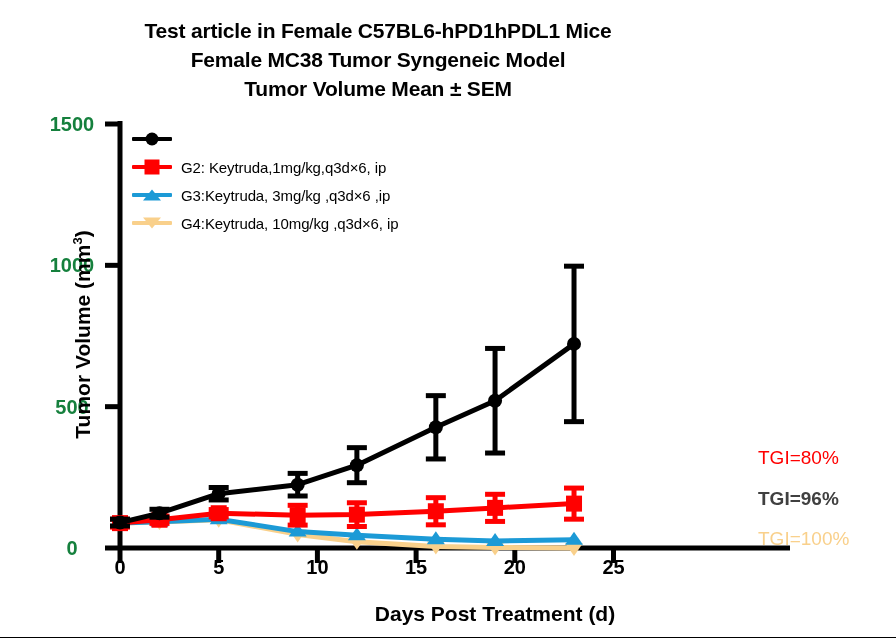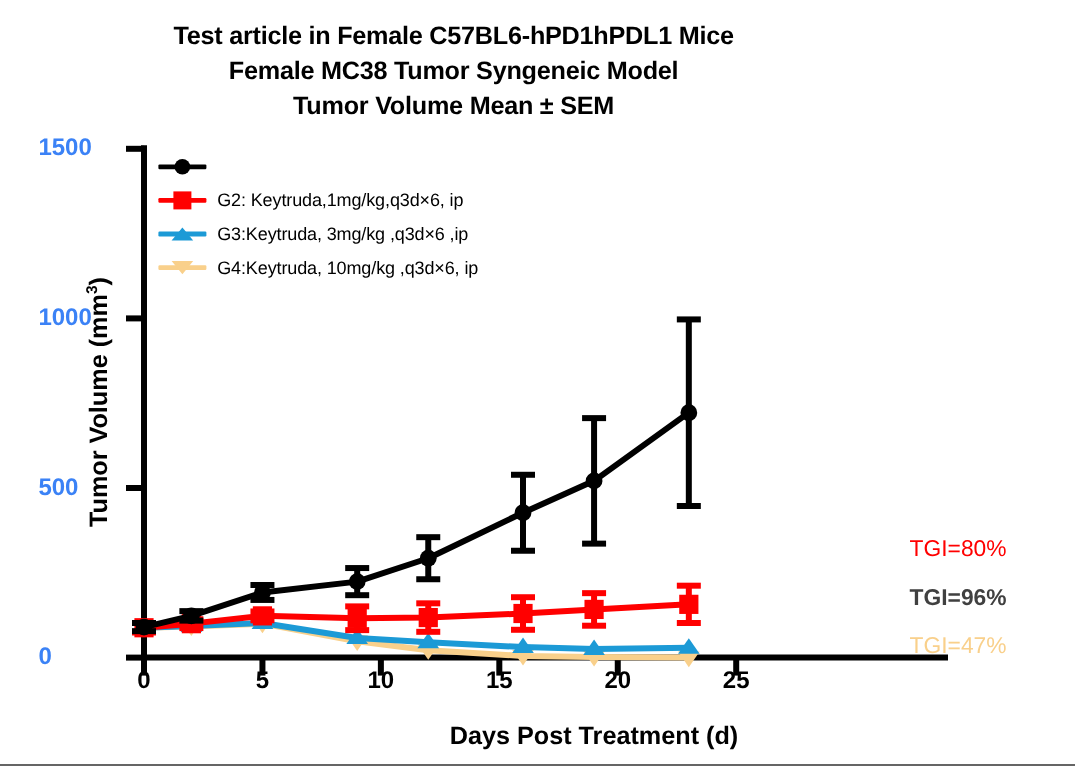--- a/index.html
+++ b/index.html
@@ -27,22 +27,22 @@
   #yaxis-title{
     position:absolute;left:-118px;top:322px;width:400px;
     transform:rotate(-90deg);transform-origin:center center;
     text-align:center;font-size:21px;font-weight:bold;color:#000;
     white-space:nowrap;
   }
   #yaxis-title sup{font-size:13px;vertical-align:super;}
 
   
   .ytick-label{
-    position:absolute;right:0;width:80px;text-align:left;
-    font-size:20px;font-weight:bold;color:#3b82f6;
+    position:absolute;right:0;width:80px;text-align:center;
+    font-size:20px;font-weight:bold;color:#15803d;
     transform:translateY(-50%);
   }
   #ytick-labels{position:absolute;left:30px;top:0;width:82px;height:644px;}
   .xtick-label{
     position:absolute;top:0;width:60px;margin-left:-30px;text-align:center;
     font-size:20px;font-weight:bold;color:#000;
   }
   #xtick-labels{position:absolute;left:0;top:556px;width:896px;height:30px;}
 
   
@@ -292,16 +292,16 @@
         <span class="legend-key">
           <span class="legend-line" style="background: rgb(249, 208, 139);"></span>
           <span class="legend-mark m-tri-down" style="border-top-color: rgb(249, 208, 139);"></span>
         </span>
         <span class="legend-label">G4:Keytruda, 10mg/kg ,q3d×6, ip</span>
       </div>
     </div>
 
   <div class="tgi" id="tgi-g2">TGI=80%</div>
   <div class="tgi" id="tgi-g3">TGI=96%</div>
-  <div class="tgi" id="tgi-g4">TGI=47%</div>
+  <div class="tgi" id="tgi-g4">TGI=100%</div>
 
   <div id="bottom-rule"></div>
 </div>
 
 </body></html>

